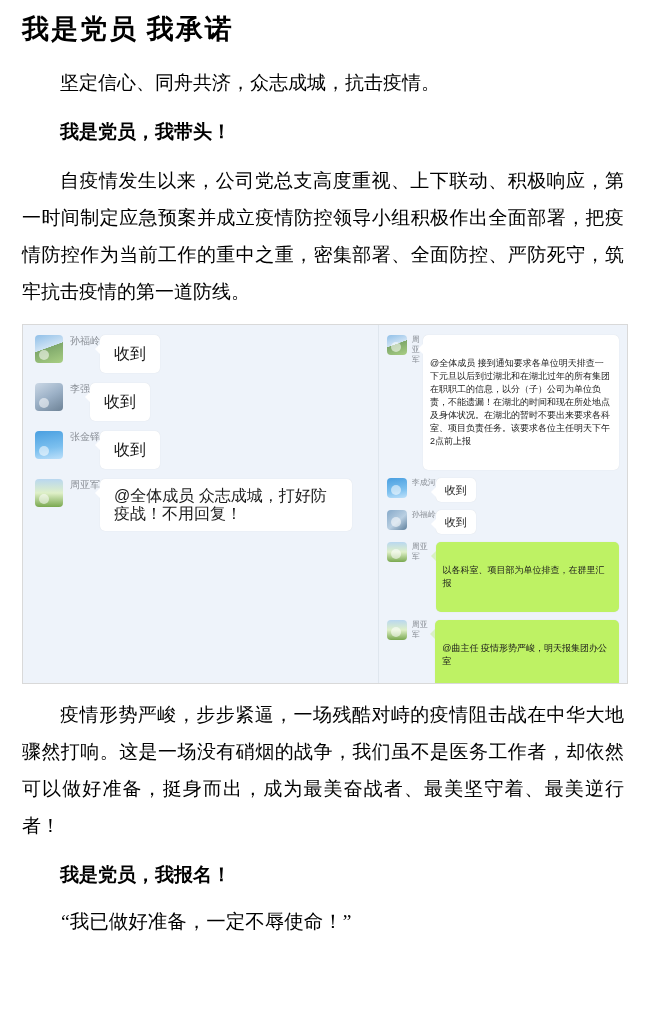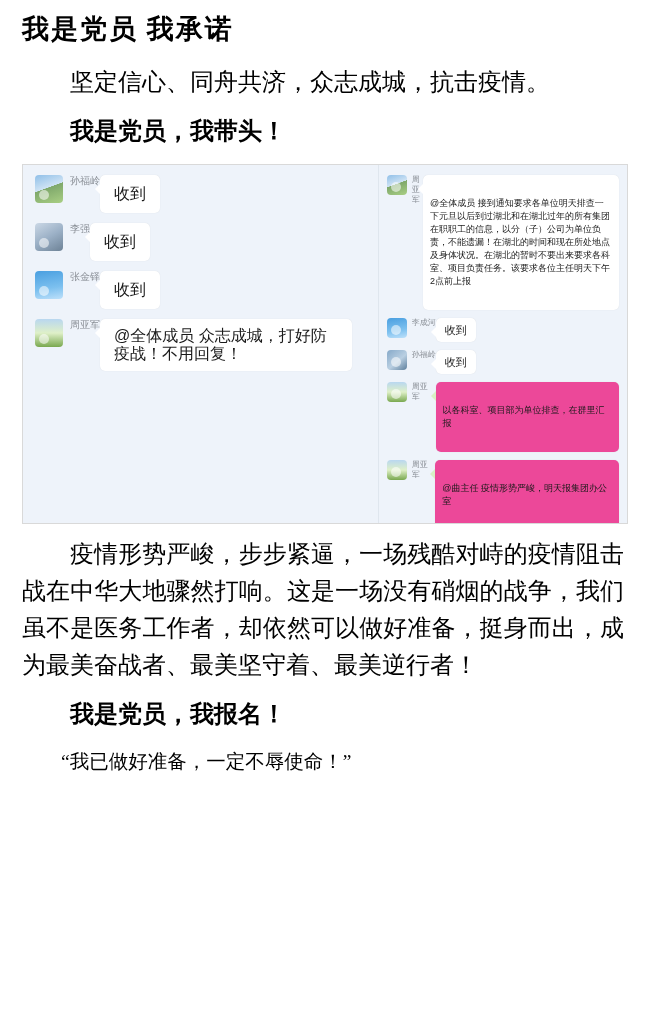--- a/index.html
+++ b/index.html
@@ -30,21 +30,21 @@
   }
   .doc-subtitle {
     text-align: center;
     font-size: 18px;
     font-weight: bold;
     letter-spacing: 0.5px;
     margin: 10px 0 0 0;
     line-height: 28px;
   }
   .para {
-    font-size: 24px;
+    font-size: 19px;
     line-height: 37px;
     text-align: justify;
     text-justify: inter-ideograph;
     margin: 12px 4px 0 0;
     text-indent: 2em;
   }
   .para.bold {
     font-weight: bold;
   }
   .para.first {
@@ -131,21 +131,21 @@
   .bubble:before {
     content: "";
     position: absolute;
     left: -5px;
     top: 9px;
     width: 0; height: 0;
     border-top: 5px solid transparent;
     border-bottom: 5px solid transparent;
     border-right: 5px solid #ffffff;
   }
-  .bubble.green { background: #ec4899; }
+  .bubble.green { background: #bef264; }
   .bubble.green:before { border-right-color: #d8f0c4; }
   
   .left .bubble { font-size: 16px; line-height: 22px; padding: 8px 14px; }
   .left .bubble.long { font-size: 16px; line-height: 18px; max-width: 252px; }
   
   .right .msg-name { font-size: 8px; line-height: 10px; margin-bottom: 3px; }
   .right .avatar { width: 20px; height: 20px; margin-right: 5px; }
   .right .bubble { font-size: 9px; line-height: 13px; padding: 22px 7px; max-width: 196px; }
   .right .bubble.small { font-size: 11px; line-height: 14px; padding: 5px 9px; }
   .right .msg { margin-bottom: 8px; }
@@ -158,20 +158,21 @@
 </style>
 </head>
 <body>
 
 <div class="page">
 
   <h1 class="doc-title">我是党员  我承诺</h1>
 
   <p class="para first">坚定信心、同舟共济，众志成城，抗击疫情。</p>
   <p class="para bold">我是党员，我带头！</p>
+  <p class="para">自疫情发生以来，公司党总支高度重视、上下联动、积极响应，第一时间制定应急预案并成立疫情防控领导小组积极作出全面部署，把疫情防控作为当前工作的重中之重，密集部署、全面防控、严防死守，筑牢抗击疫情的第一道防线。</p>
 
   <div class="chat-figure">
 
     <div class="chat-pane left">
 
       <div class="msg">
         <div class="avatar"></div>
         <div class="msg-body">
           <div class="msg-name">孙福岭</div>
           <div class="bubble">收到</div>

